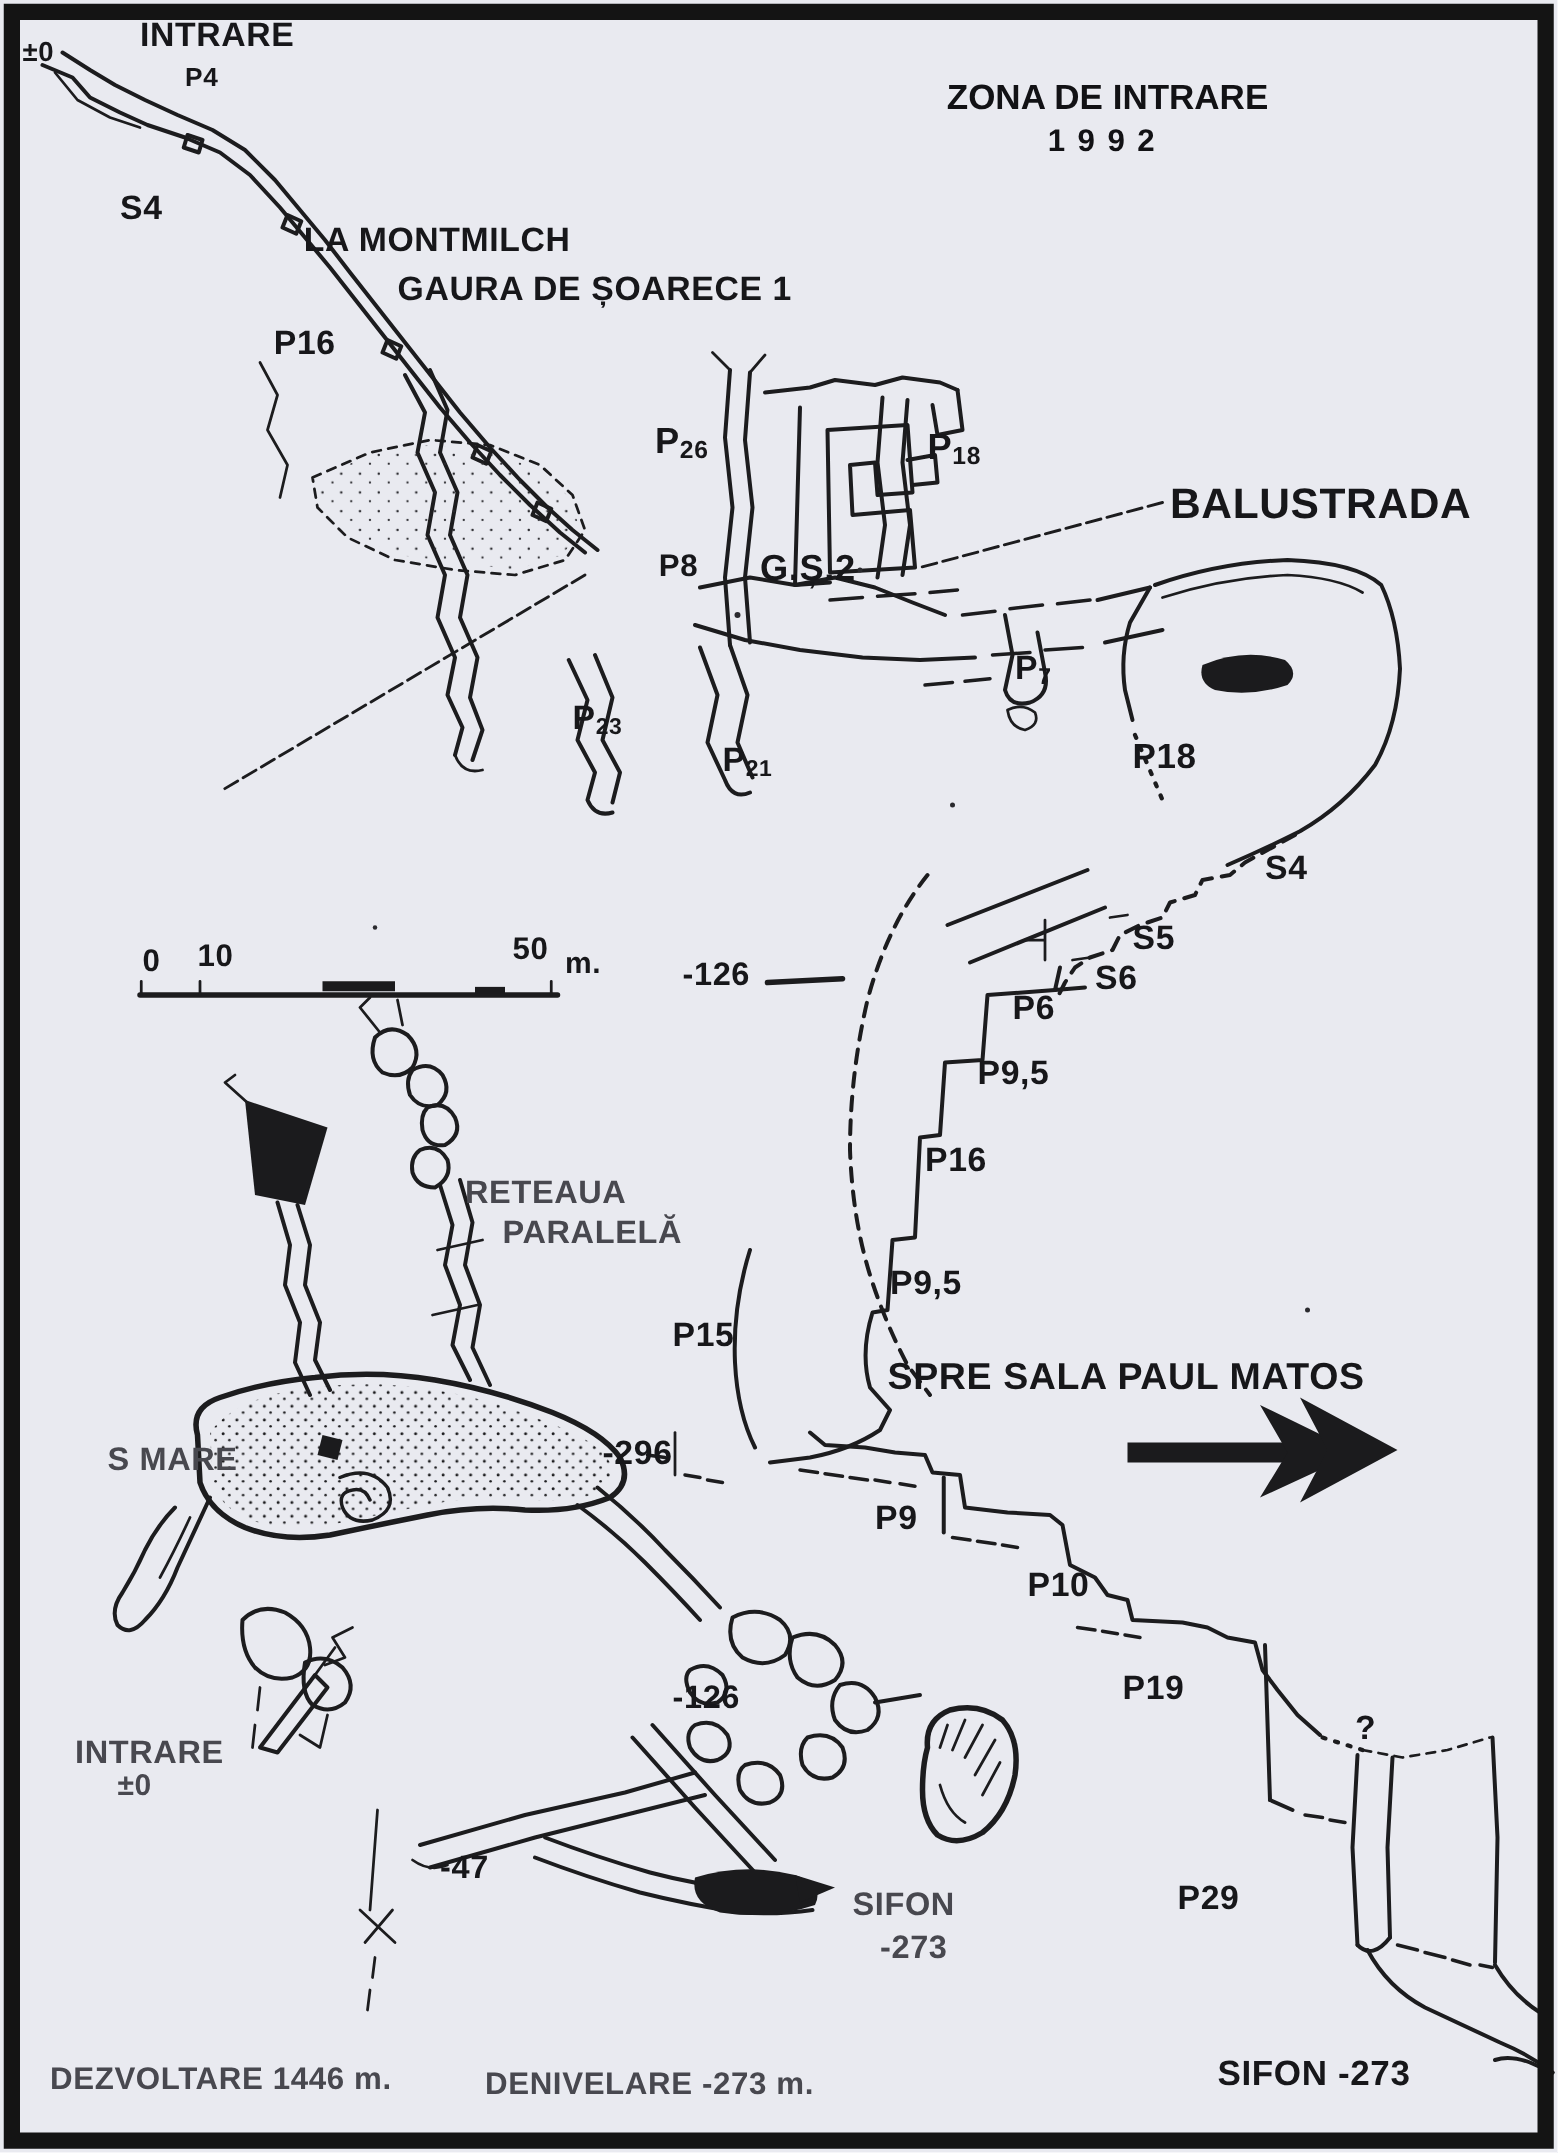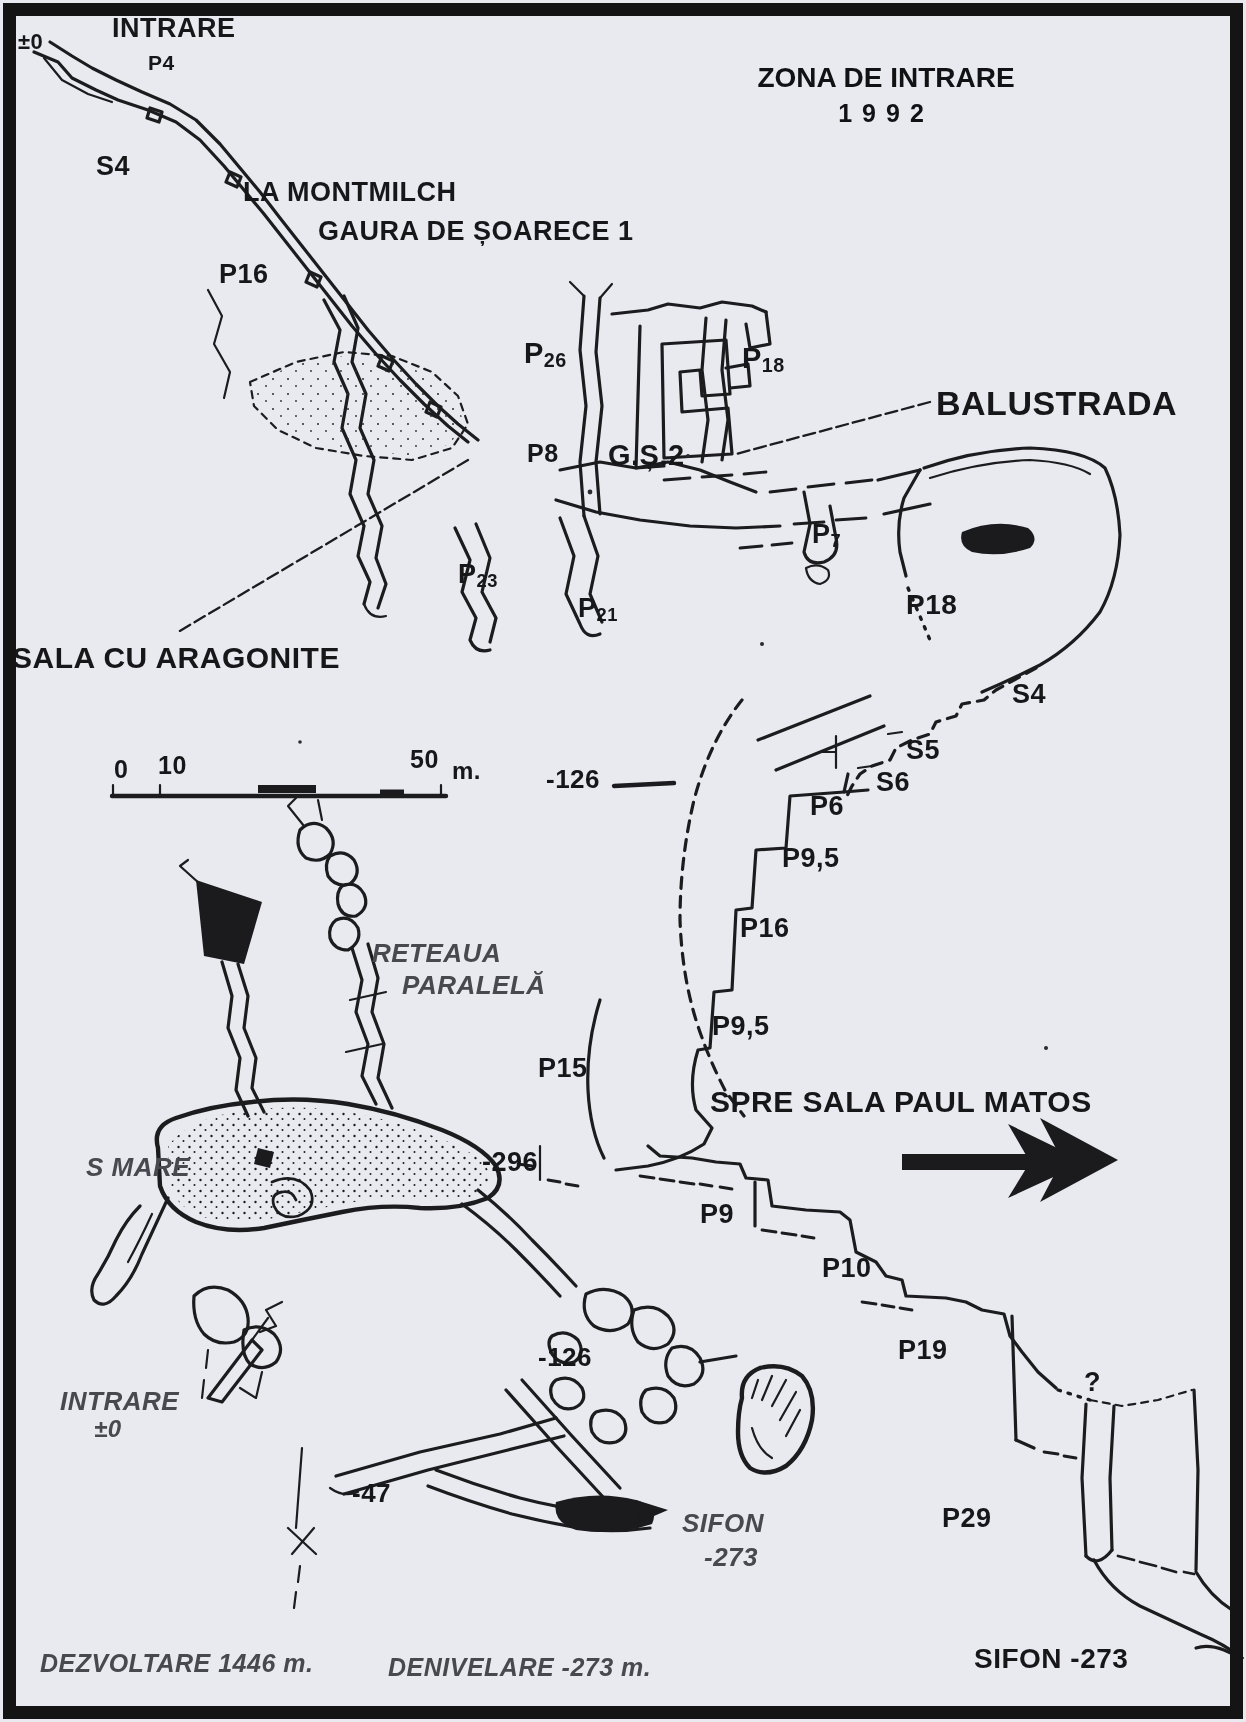--- a/index.html
+++ b/index.html
@@ -13,21 +13,21 @@
   .s4{stroke-width:4.4;}
   .dash{stroke-dasharray:11 8;}
   .dsh2{stroke-dasharray:7 6;}
   .dot{stroke-dasharray:2.5 8;stroke-width:3.4;}
   .lead{stroke-dasharray:12 5;stroke-width:2.3;}
   .fillk{fill:#1b1b1d;stroke:none;}
   .labels{position:absolute;left:0;top:0;width:100%;height:100%;z-index:3;}
   .lbl{position:absolute;font-weight:bold;color:#17171a;white-space:nowrap;
        letter-spacing:.5px;line-height:1.05;}
   .lbl .subn{font-size:68%;vertical-align:-20%;}
-  .faded{color:#48484f;font-style:italic;}
+  .faded{color:#48484f;}
   .titleblock{position:absolute;left:630px;top:34px;width:512px;text-align:center;
               color:#121215;z-index:3;}
   .t1{font-size:56px;font-weight:bold;letter-spacing:1px;}
   .t2{font-size:28px;font-weight:bold;margin-top:28px;}
   .t3{font-size:25px;font-weight:bold;letter-spacing:10px;margin-top:5px;}
 </style>
 </head>
 <body>
 
 <div class="page">
@@ -223,21 +223,20 @@
       <div class="lbl" style="left: 219px; top: 260px; font-size: 27px;">P16</div>
       <div class="lbl" style="left: 524px; top: 338px; font-size: 29px;">P<span class="subn">26</span></div>
       <div class="lbl" style="left: 742px; top: 343px; font-size: 29px;">P<span class="subn">18</span></div>
       <div class="lbl" style="left: 936px; top: 386px; font-size: 34px;">BALUSTRADA</div>
       <div class="lbl" style="left: 527px; top: 440px; font-size: 25px;">P8</div>
       <div class="lbl" style="left: 608px; top: 440px; font-size: 29px;">G.Ș.2</div>
       <div class="lbl" style="left: 812px; top: 520px; font-size: 27px;">P<span class="subn">7</span></div>
       <div class="lbl" style="left: 458px; top: 560px; font-size: 27px;">P<span class="subn">23</span></div>
       <div class="lbl" style="left: 578px; top: 594px; font-size: 27px;">P<span class="subn">21</span></div>
       <div class="lbl" style="left: 906px; top: 590px; font-size: 28px;">P18</div>
-      <div class="lbl" style="left: 12px; top: 642px; font-size: 30px;">SALA CU ARAGONITE</div>
       <div class="lbl" style="left: 1012px; top: 680px; font-size: 27px;">S4</div>
       <div class="lbl" style="left: 906px; top: 736px; font-size: 27px;">S5</div>
       <div class="lbl" style="left: 876px; top: 768px; font-size: 27px;">S6</div>
       <div class="lbl" style="left: 114px; top: 756px; font-size: 25px;">0</div>
       <div class="lbl" style="left: 158px; top: 752px; font-size: 25px;">10</div>
       <div class="lbl" style="left: 410px; top: 746px; font-size: 25px;">50</div>
       <div class="lbl" style="left: 452px; top: 758px; font-size: 24px;">m.</div>
       <div class="lbl" style="left: 546px; top: 766px; font-size: 26px;">-126</div>
       <div class="lbl" style="left: 810px; top: 792px; font-size: 27px;">P6</div>
       <div class="lbl" style="left: 782px; top: 844px; font-size: 27px;">P9,5</div>

